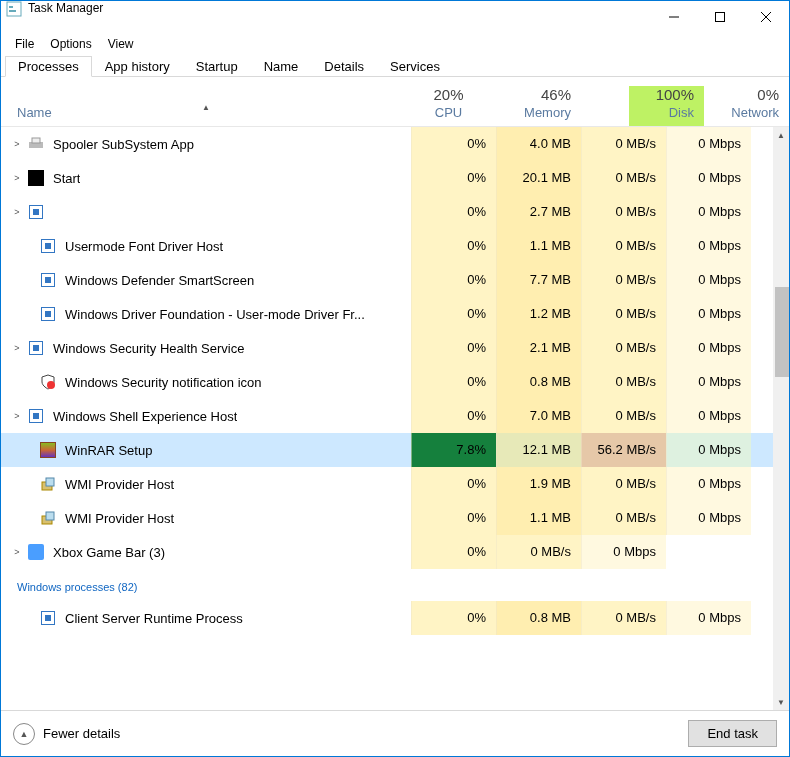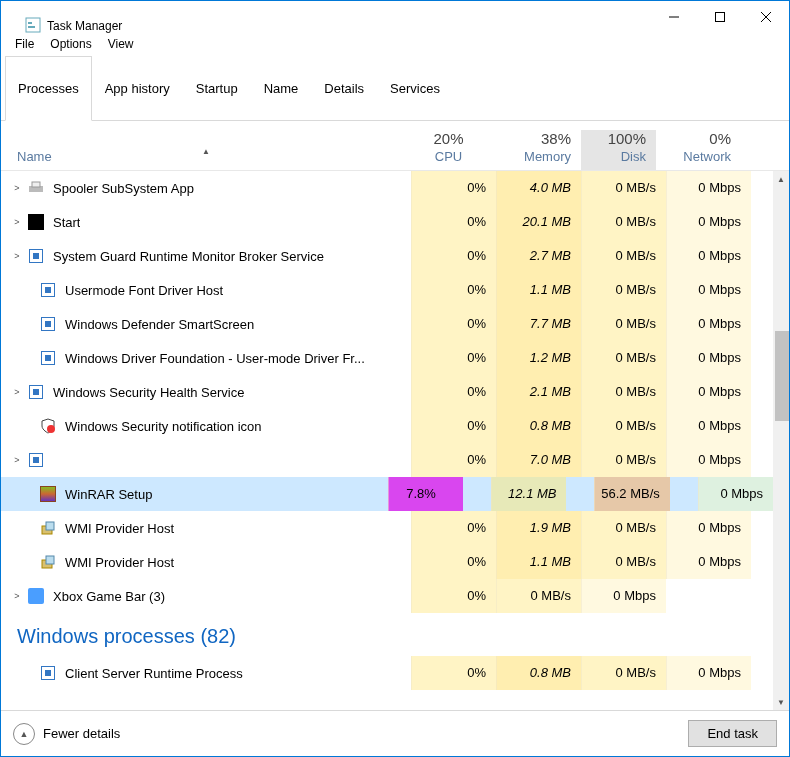--- a/index.html
+++ b/index.html
@@ -1,58 +1,58 @@
 <!DOCTYPE html>
 <html><head>
   <meta charset="utf-8">
   <style>
     * { margin: 0; padding: 0; box-sizing: border-box; }
     body { font-family: "Segoe UI", Tahoma, sans-serif; font-size: 13px; color: #000; background: #fff; width: 790px; height: 757px; overflow: hidden; }
     .window { border: 1px solid #0078d7; height: 757px; display: flex; flex-direction: column; }
-    .titlebar { display: flex; align-items: flex-end; height: 32px; padding-left: 24px; background: #fff; }
+    .titlebar { display: flex; align-items: flex-start; height: 32px; padding-left: 5px; background: #fff; }
     .titlebar-icon { width: 16px; height: 16px; margin-right: 6px; display: inline-flex; align-items: center; justify-content: center; }
     .title { flex: 1; font-size: 12px; }
     .win-controls { display: flex; }
     .win-btn { width: 46px; height: 32px; display: flex; align-items: center; justify-content: center; font-family: "Segoe MDL2 Assets", sans-serif; font-size: 10px; cursor: default; }
     .menubar { display: flex; padding: 2px 8px; font-size: 12px; gap: 4px; }
     .menu-item { padding: 2px 6px; }
     .tabs { display: flex; border-bottom: 1px solid #d9d9d9; padding-left: 4px; font-size: 13px; }
-    .tab { padding: 24px 12px; border: 1px solid transparent; position: relative; top: 1px; }
+    .tab { padding: 2px 12px; border: 1px solid transparent; position: relative; top: 1px; }
     .tab.active { border-color: #d9d9d9; border-bottom-color: #fff; background: #fff; }
     .grid { flex: 1; overflow: hidden; display: flex; flex-direction: column; min-height: 0; }
     .header-row { display: flex; border-bottom: 1px solid #e8e8e8; align-items: flex-end; height: 50px; }
     .h-name { width: 410px; padding: 0 8px 6px 16px; color: #5a7aa0; position: relative; font-size: 13px; }
     .sort-arrow { position: absolute; left: 50%; top: -2px; transform: translateX(-50%); font-size: 8px; color: #555; }
     .h-col { text-align: right; padding: 0 10px 6px 0; color: #5a7aa0; display: flex; flex-direction: column; justify-content: flex-end; gap: 2px; font-size: 13px; }
     .h-pct { color: #444; font-size: 15px; }
     .h-cpu { width: 85px; text-align: center; }
     .h-mem { width: 85px; }
-    .h-disk { width: 75px; background: #e5e5e5; }
+    .h-disk { width: 75px; background: #bef264; margin-left: 48px; }
     .h-net { width: 85px; }
     .body { flex: 1; overflow-y: auto; position: relative; }
     .row { display: flex; height: 34px; align-items: center; font-size: 13px; }
-    .row.selected { background: #cde8ff; gap: 28px; }
+    .row.selected { background: #cde8ff; }
     .cell-name { width: 410px; display: flex; align-items: center; padding-left: 10px; gap: 4px; }
     .chevron { width: 12px; font-size: 10px; color: #555; text-align: center; }
     .chevron.hidden { visibility: hidden; }
     .proc-icon { width: 18px; height: 18px; display: inline-flex; align-items: center; justify-content: center; font-size: 13px; margin-right: 4px; }
     .proc-icon .sq { width: 14px; height: 14px; border: 1px solid #3276c3; display:inline-flex; align-items:center; justify-content:center; }
     .proc-icon .sq .inner { width:6px; height:6px; background:#3276c3; }
     .proc-name { white-space: nowrap; overflow: hidden; text-overflow: ellipsis; }
     .cell { text-align: right; padding-right: 10px; height: 34px; line-height: 34px; border-left: 1px solid rgba(240,230,200,0.5); }
     .c-cpu { width: 85px; background: #fff4c5; }
-    .c-mem { width: 85px; background: #ffeeb0; font-style: italic; }
+    .c-mem { width: 85px; background: #ffeeb0; }
     .c-disk { width: 85px; background: #fff4c5; }
     .c-net { width: 85px; background: #fff9e0; }
     .row.selected .cell { background: linear-gradient(#cde8ff,#cde8ff); }
-    .row.selected .c-cpu { background: #d946ef; text-align: center; }
+    .row.selected .c-cpu { background: #15803d; }
     .row.selected .c-mem { background: #e7e9b8; }
     .row.selected .c-disk { background: #e6c8a8; }
     .row.selected .c-net { background: #def1e0; }
-    .group-header { padding: 12px 0 8px 16px; color: #1066c2; font-size: 20px; }
+    .group-header { padding: 12px 0 8px 16px; color: #1066c2; font-size: 11px; }
     .footer { height: 46px; border-top: 1px solid #d9d9d9; display: flex; align-items: center; padding: 0 12px; }
     .fewer { display: flex; align-items: center; gap: 8px; font-size: 13px; }
     .fewer-circle { width: 22px; height: 22px; border: 1px solid #888; border-radius: 50%; display: flex; align-items: center; justify-content: center; font-size: 9px; color: #555; }
     .spacer { flex: 1; }
     .end-task { padding: 5px 18px; border: 1px solid #adadad; background: #e1e1e1; font-size: 13px; font-family: inherit; }
     .indent1 { padding-left: 22px; }
     .scrollbar-indicator { position:absolute; right:0; top:160px; width:14px; height:90px; background:#c2c2c2; }
     .scrollbar-track { position: absolute; right: 0; top: 0; bottom: 0; width: 16px; background: #f0f0f0; }
     .scrollbar-arrow { position:absolute; right:0; width:16px; height:16px; background:#f0f0f0; display:flex;align-items:center;justify-content:center; font-size:8px; color:#555;}
     .sa-top{ top:0;} .sa-bot{ bottom:0;}
@@ -110,21 +110,21 @@
     <div class="header-row">
       <div class="h-name">
         <span class="sort-arrow">▲</span>
         <span>Name</span>
       </div>
       <div class="h-col h-cpu">
         <span class="h-pct">20%</span>
         <span>CPU</span>
       </div>
       <div class="h-col h-mem">
-        <span class="h-pct">38%</span>
+        <span class="h-pct">46%</span>
         <span>Memory</span>
       </div>
       <div class="h-col h-disk">
         <span class="h-pct">100%</span>
         <span>Disk</span>
       </div>
       <div class="h-col h-net">
         <span class="h-pct">0%</span>
         <span>Network</span>
       </div>
@@ -166,21 +166,20 @@
             <div class="cell c-net">0 Mbps</div>
           </div>
           <div class="row">
             <div class="cell-name">
               <span class="chevron" style="transform: none; font-size: 9px; color: rgb(85, 85, 85);">&gt;</span>
               <span class="proc-icon">
                 <span class="sq">
                   <span class="inner"></span>
                 </span>
               </span>
-              <span class="proc-name">System Guard Runtime Monitor Broker Service</span>
             </div>
             <div class="cell c-cpu">0%</div>
             <div class="cell c-mem">2.7 MB</div>
             <div class="cell c-disk">0 MB/s</div>
             <div class="cell c-net">0 Mbps</div>
           </div>
           <div class="row">
             <div class="cell-name indent1">
               <span class="chevron hidden" style="transform: none; font-size: 9px; color: rgb(85, 85, 85);">&gt;</span>
               <span class="proc-icon">
@@ -257,20 +256,21 @@
             <div class="cell c-net">0 Mbps</div>
           </div>
           <div class="row">
             <div class="cell-name">
               <span class="chevron" style="transform: none; font-size: 9px; color: rgb(85, 85, 85);">&gt;</span>
               <span class="proc-icon">
                 <span class="sq">
                   <span class="inner"></span>
                 </span>
               </span>
+              <span class="proc-name">Windows Shell Experience Host</span>
             </div>
             <div class="cell c-cpu">0%</div>
             <div class="cell c-mem">7.0 MB</div>
             <div class="cell c-disk">0 MB/s</div>
             <div class="cell c-net">0 Mbps</div>
           </div>
           <div class="row selected">
             <div class="cell-name indent1">
               <span class="chevron hidden" style="transform: none; font-size: 9px; color: rgb(85, 85, 85);">&gt;</span>
               <span class="proc-icon">

